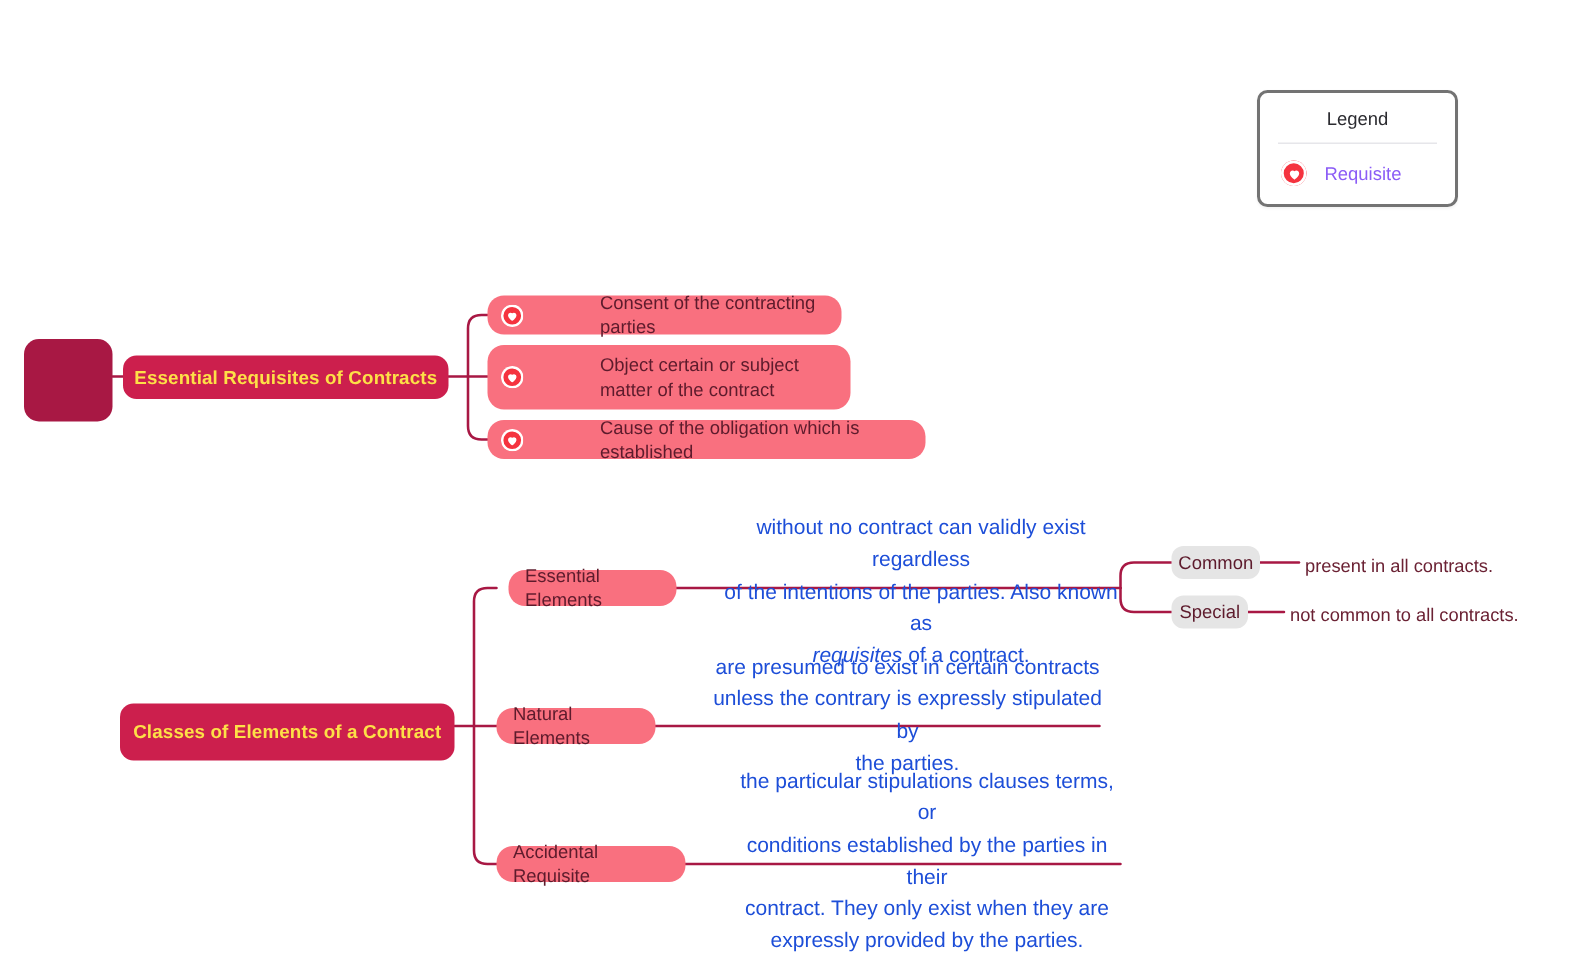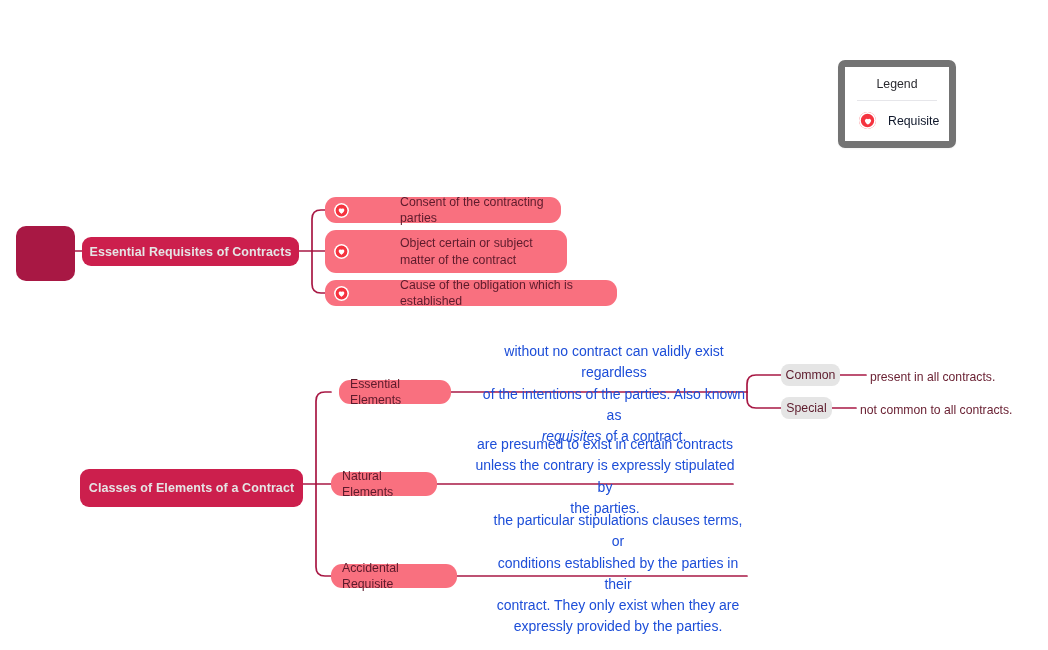--- a/index.html
+++ b/index.html
@@ -43,21 +43,21 @@
   }
 
   .root-block {
     background: #a81844;
     border-radius: 10px;
   }
 
   .topic {
     background: #cc1f4d;
     border-radius: 9px;
-    color: #e5e5e5;
+    color: #fde047;
     font-weight: bold;
     font-size: 12.5px;
     letter-spacing: 0.1px;
     padding: 0 14px;
     justify-content: center;
     white-space: nowrap;
   }
 
   .subtopic {
     background: #f9707f;
@@ -123,23 +123,23 @@
     justify-content: center;
     box-shadow: 0 0 0 1.6px #ffffff inset;
   }
   .req-icon svg { display: block; }
 
   
   #legend {
     position: absolute;
     left: 838px;
     top: 60px;
-    width: 118px;
+    width: 134px;
     background: #ffffff;
-    border: 7px solid #737373;
+    border: 2px solid #737373;
     border-radius: 7px;
     box-shadow: 0 1px 2px rgba(0,0,0,0.05);
     box-sizing: border-box;
   }
   #legend .legend-title {
     text-align: center;
     font-size: 12.3px;
     color: #2b2b30;
     padding: 10px 0 9px;
   }
@@ -160,21 +160,21 @@
     border-radius: 50%;
     background: #f5333f;
     display: inline-flex;
     align-items: center;
     justify-content: center;
     box-shadow: 0 0 0 1.8px #ffffff inset;
   }
   #legend .legend-row .legend-label {
     margin-left: 12px;
     font-size: 12.3px;
-    color: #0f172a;
+    color: #8b5cf6;
   }
 </style>
 </head>
 <body>
 
 <div id="canvas">
 
   <svg id="connectors" viewBox="0 0 1048 650" width="1048" height="650" fill="none">
     <g stroke="#a81844" stroke-width="1.7" fill="none" stroke-linecap="round">
 

